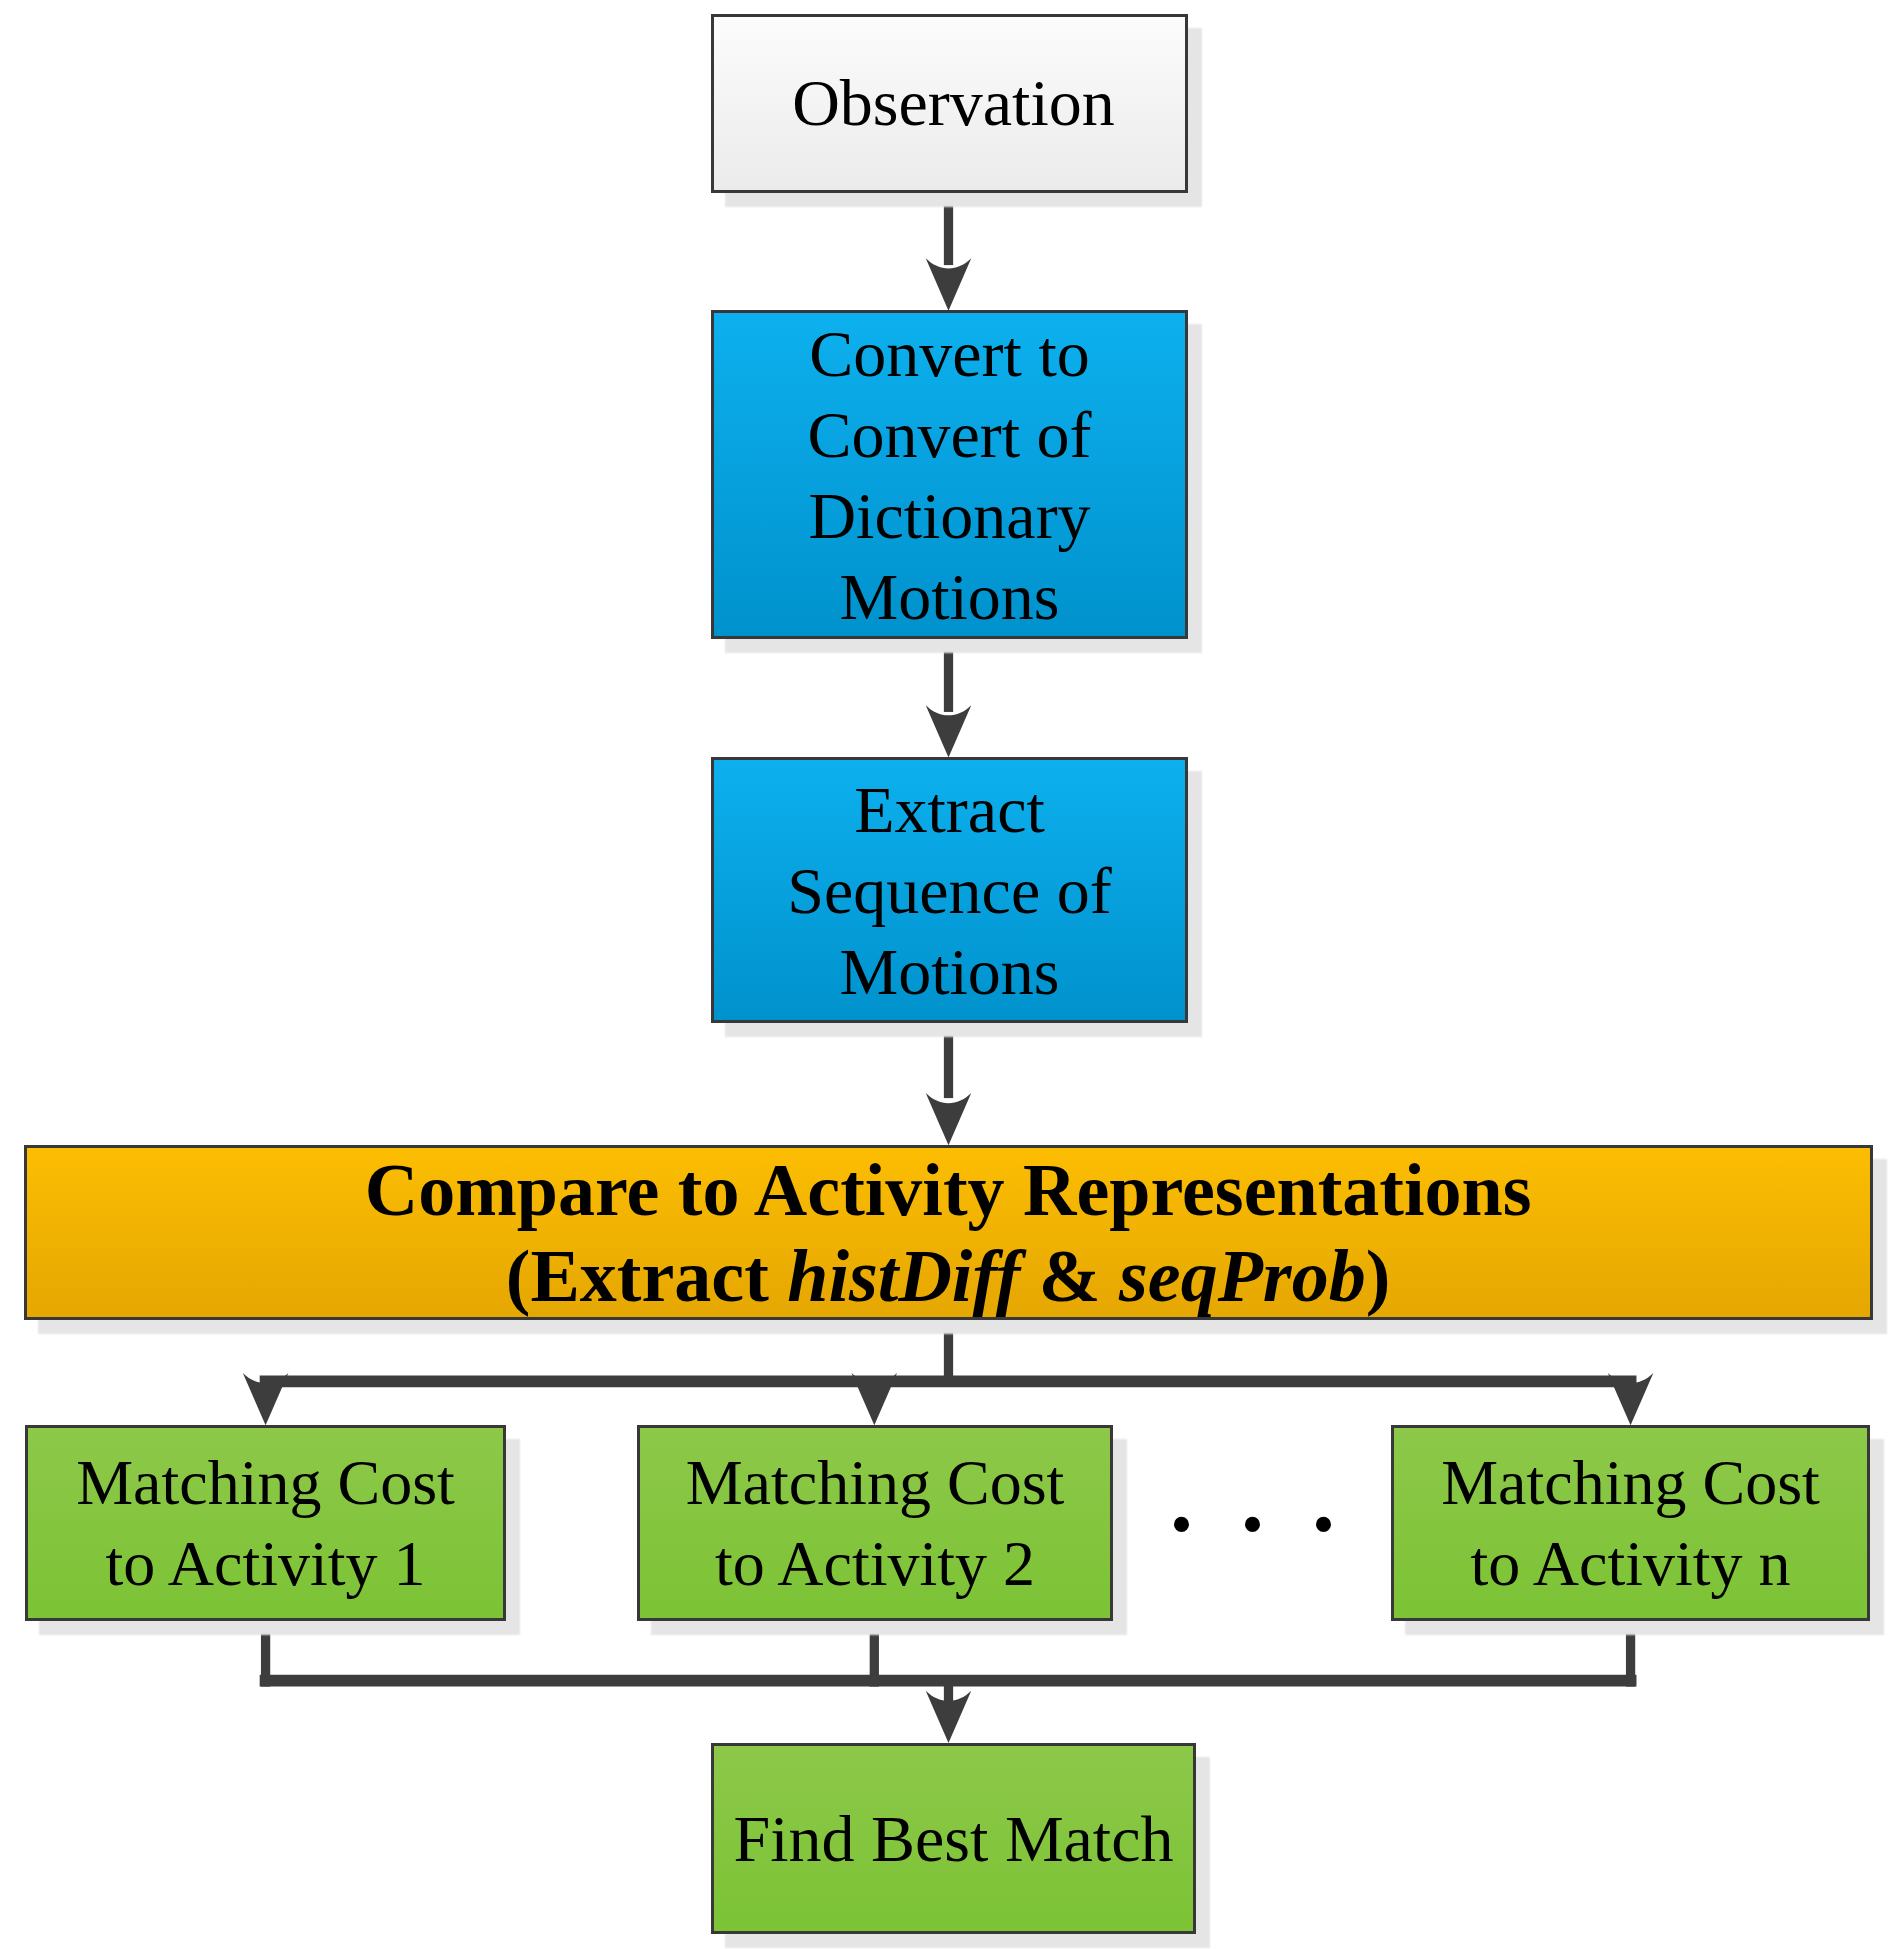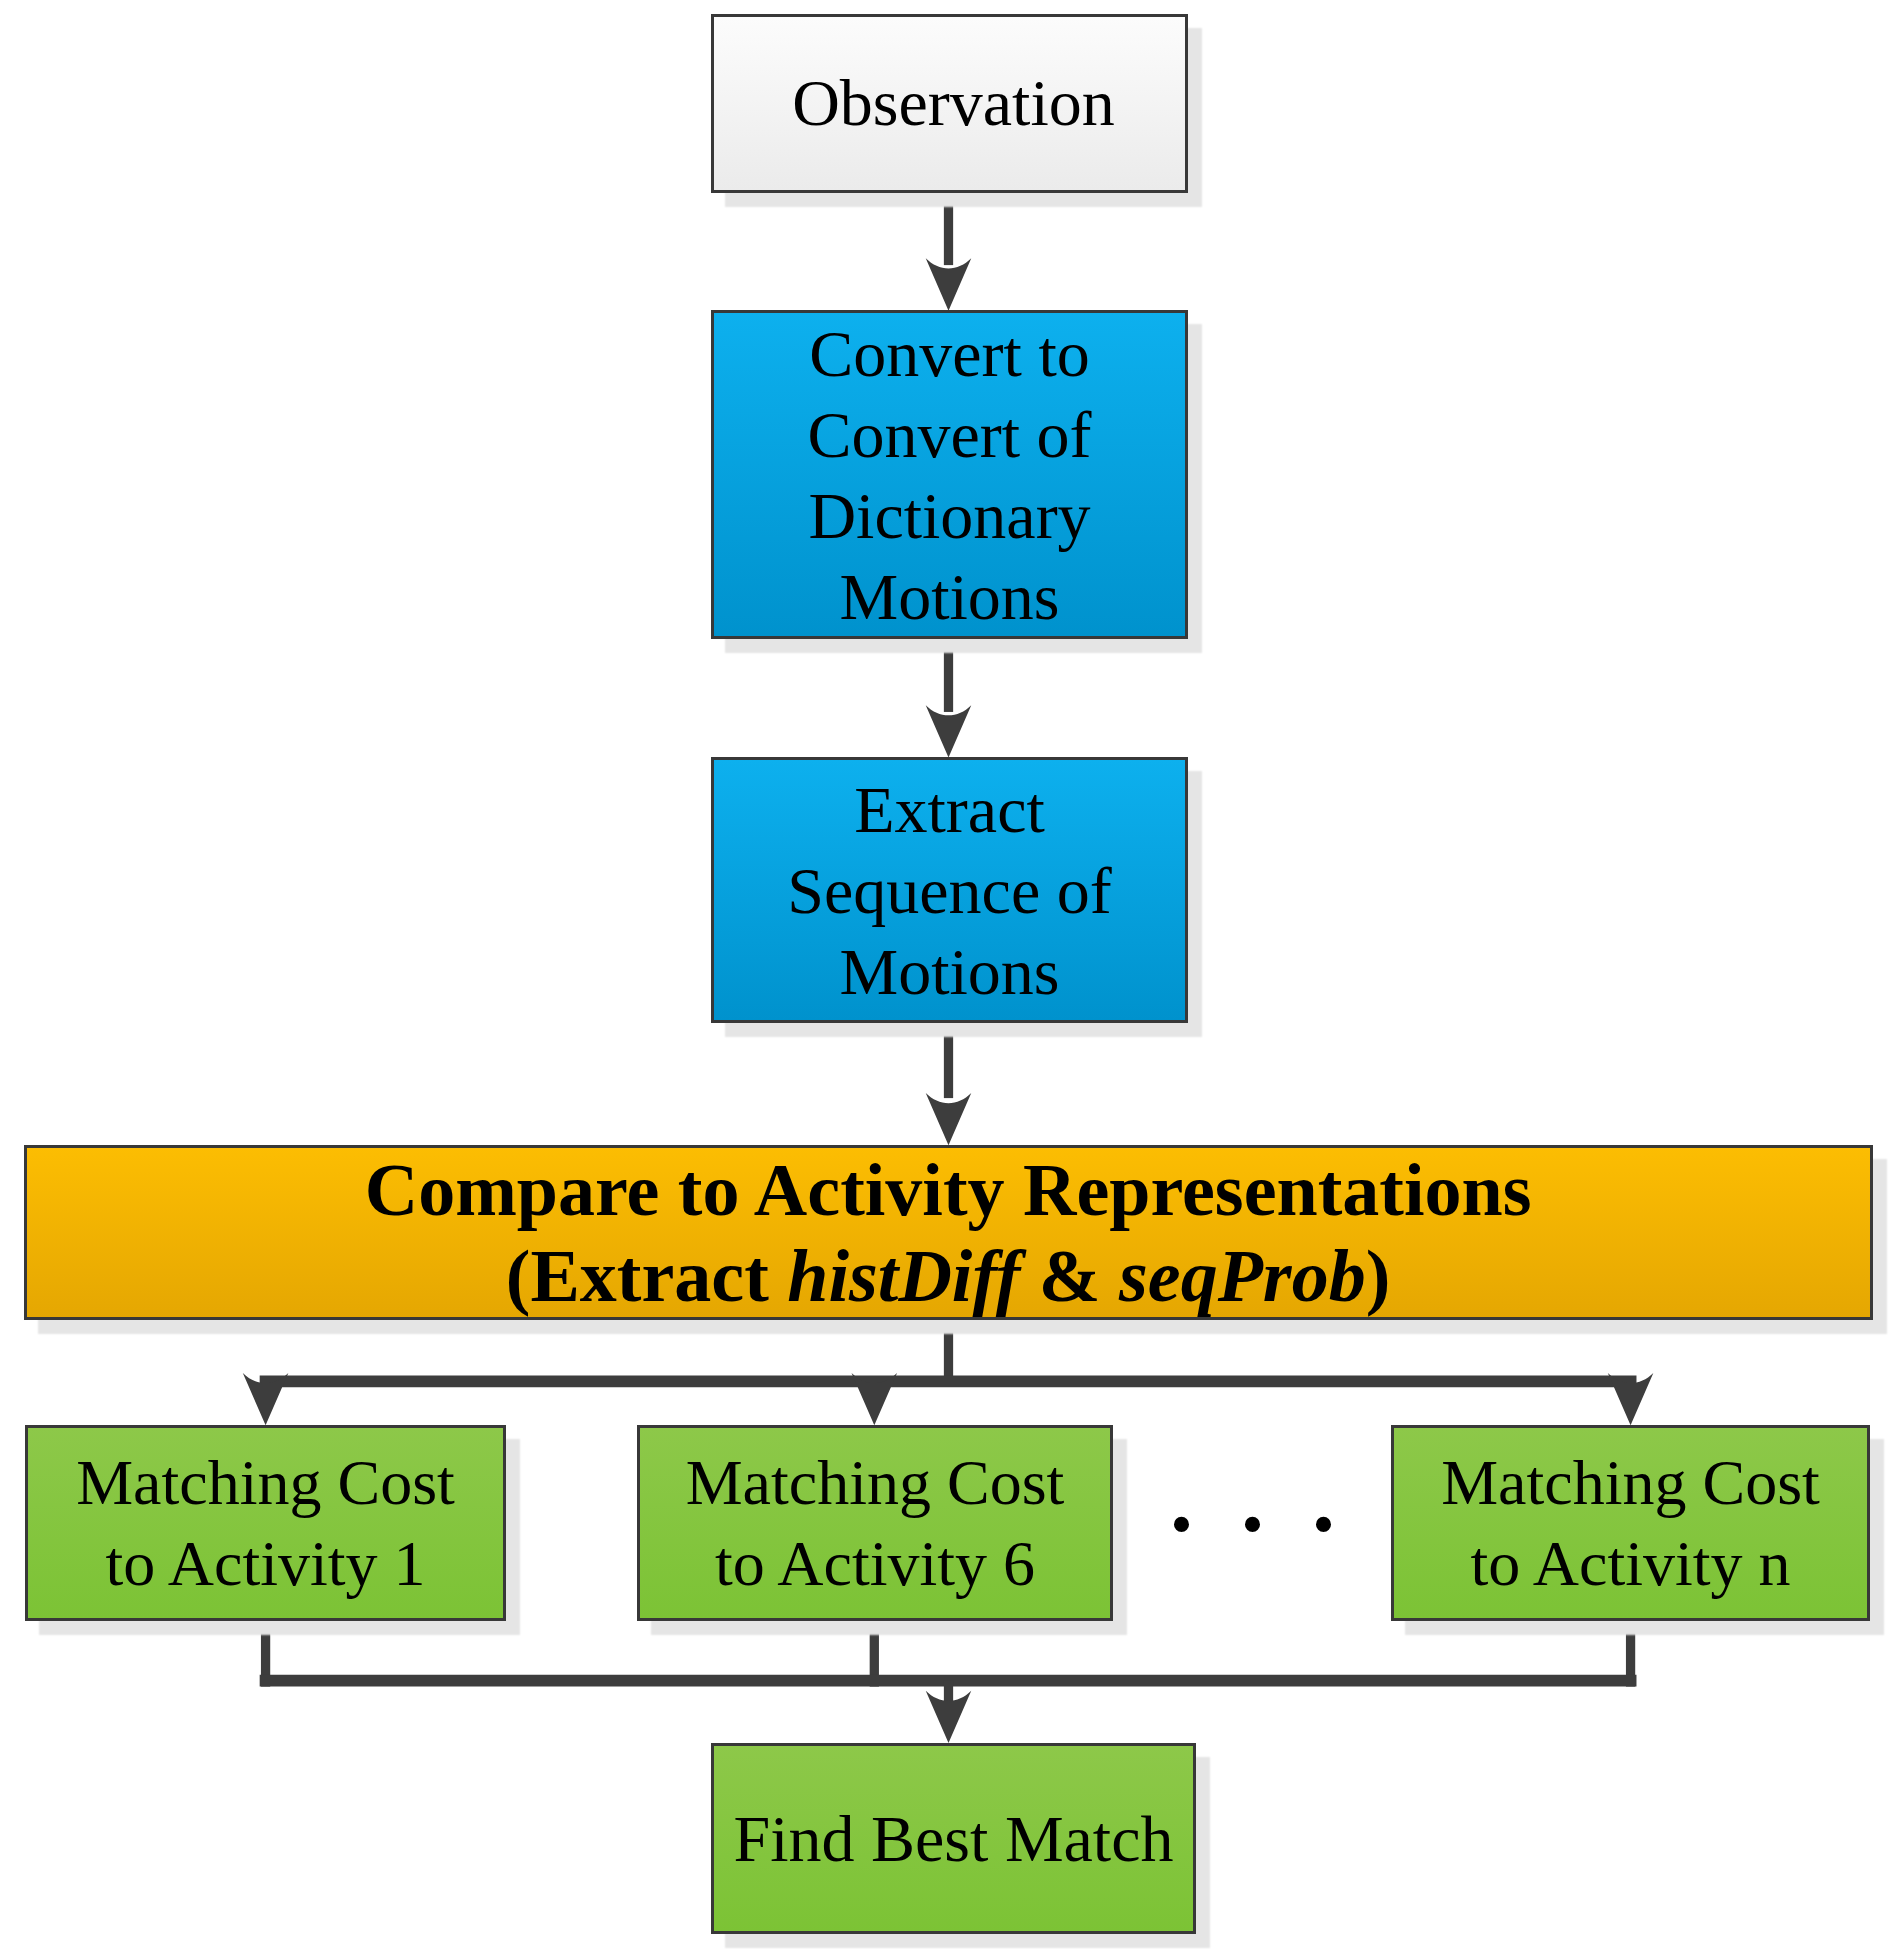--- a/index.html
+++ b/index.html
@@ -106,21 +106,21 @@
     <div class="line"><span>(Extract </span><span class="it">histDiff</span><span> &amp; </span><span class="it">seqProb</span><span>)</span></div>
   </div>
 
   <div class="node green" style="left:25px;top:1425px;width:481px;height:196px;">
     <div class="line">Matching Cost</div>
     <div class="line">to Activity 1</div>
   </div>
 
   <div class="node green" style="left:637px;top:1425px;width:476px;height:196px;">
     <div class="line">Matching Cost</div>
-    <div class="line">to Activity 6</div>
+    <div class="line">to Activity 2</div>
   </div>
 
   <div class="dots">···</div>
 
   <div class="node green" style="left:1391px;top:1425px;width:479px;height:196px;">
     <div class="line">Matching Cost</div>
     <div class="line">to Activity n</div>
   </div>
 
   <div class="node green single" style="left:711px;top:1743px;width:485px;height:191px;">

